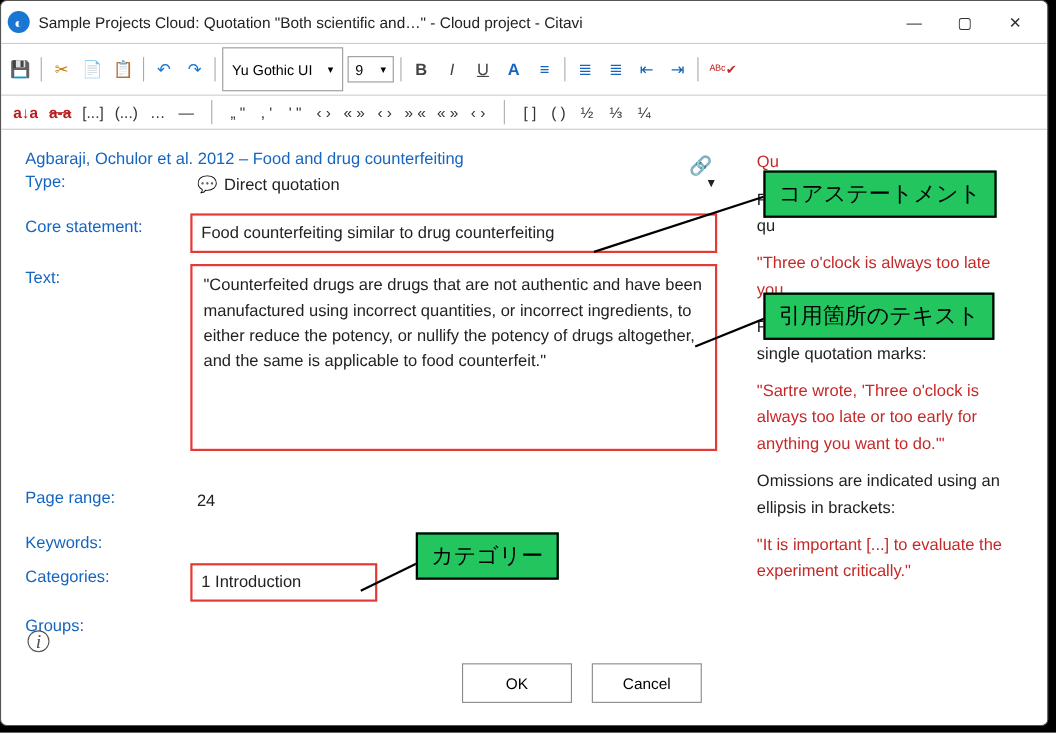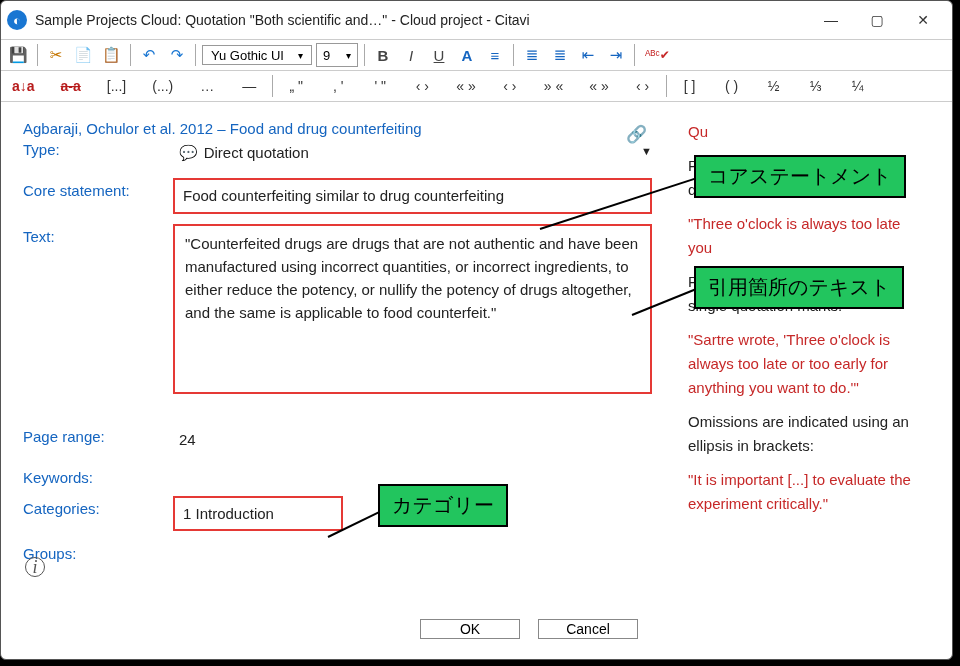--- a/index.html
+++ b/index.html
@@ -8,40 +8,40 @@
   .titlebar { height: 38px; display: flex; align-items: center; padding: 0 6px; }
   .app-icon { width: 20px; height: 20px; border-radius: 50%; background: #1976d2; display: flex; align-items: center; justify-content: center; margin-right: 8px; color: #fff; font-weight: bold; font-size: 13px; }
   .title-text { flex: 1; color: #222; font-size: 14px; }
   .win-controls { display: flex; }
   .win-btn { width: 46px; height: 32px; display: flex; align-items: center; justify-content: center; color: #333; font-size: 14px; }
   .menubar { display: flex; padding: 2px 8px; gap: 2px; }
   .menu-item { padding: 4px 10px; color: #222; font-size: 14px; }
   .toolbar { border-top: 1px solid #ccc; border-bottom: 1px solid #ccc; padding: 3px 6px; display: flex; align-items: center; gap: 4px; flex-wrap: wrap; }
   .tb-btn { width: 24px; height: 24px; display: flex; align-items: center; justify-content: center; font-size: 15px; color: #444; }
   .tb-sep { width: 1px; height: 22px; background: #aaa; margin: 0 2px; }
-  .font-select { border: 1px solid #999; height: 20px; padding: 2px 8px; font-size: 13px; min-width: 110px; background: #fff; display: flex; align-items: center; justify-content: space-between; }
+  .font-select { border: 1px solid #999; height: 40px; padding: 2px 8px; font-size: 13px; min-width: 110px; background: #fff; display: flex; align-items: center; justify-content: space-between; }
   .size-select { border: 1px solid #999; height: 24px; padding: 2px 6px; font-size: 13px; width: 42px; background: #fff; display: flex; align-items: center; justify-content: space-between; }
   .symrow { border-bottom: 1px solid #ccc; padding: 4px 8px; display: flex; align-items: center; gap: 10px; font-size: 15px; }
-  .sym-group { display: flex; gap: 20px; align-items: flex-end; }
+  .sym-group { display: flex; gap: 4px; align-items: flex-end; }
   .sym-btn { min-width: 22px; height: 22px; display: flex; align-items: center; justify-content: center; color: #333; font-size: 14px; padding: 0 3px; }
   .content { display: flex; height: calc(100% - 165px); }
   .left { flex: 1; padding: 18px 20px 12px 22px; position: relative; }
   .right { width: 280px; padding: 18px 16px; font-size: 15px; line-height: 1.6; }
   .ref-title { color: #1565c0; font-size: 15px; }
   .link-icon { position: absolute; right: 24px; top: 22px; font-size: 17px; color: #333; }
   .field-row { display: flex; margin-bottom: 10px; align-items: flex-start; }
   .field-label { width: 150px; color: #1565c0; font-size: 15px; padding-top: 4px; }
   .field-value { flex: 1; font-size: 15px; color: #222; padding: 4px 6px; line-height: 1.55; }
   .type-val { display: flex; align-items: center; gap: 6px; position: relative; }
   .dd-arrow { position: absolute; right: 0; top: 6px; font-size: 11px; }
   .redbox { border: 2px solid #e53935; }
   .redbox-core { padding: 4px 8px; }
   .redbox-text { padding: 6px 10px 26px 10px; min-height: 170px; }
   .btn-row { display: flex; gap: 18px; justify-content: flex-end; padding: 0 24px 10px 0; position: absolute; bottom: 10px; right: 0; }
-  .btn { border: 1px solid #888; background: #fff; width: 100px; height: 20px; display: flex; align-items: center; justify-content: center; font-size: 14px; }
+  .btn { border: 1px solid #888; background: #fff; width: 100px; height: 36px; display: flex; align-items: center; justify-content: center; font-size: 14px; }
   .info-icon { position: absolute; bottom: 18px; left: 24px; font-size: 18px; color: #555; border: 1.5px solid #555; border-radius: 50%; width: 20px; height: 20px; display: flex; align-items: center; justify-content: center; font-style: italic; font-family: Georgia, serif; }
   .side-red { color: #c62828; }
   .side-blk { color: #222; }
   .right p { margin-bottom: 10px; }
   
   .callout { position: absolute; border: 2px solid #000; background: #22c55e; padding: 6px 12px; font-size: 20px; z-index: 50; white-space: nowrap; }
   .callout-line { position: absolute; height: 2px; background: #000; transform-origin: left center; z-index: 40; }
   .redhl2 { color: #b71c1c; }
   .caret { font-size: 10px; }
   .bold { font-weight: bold; }

